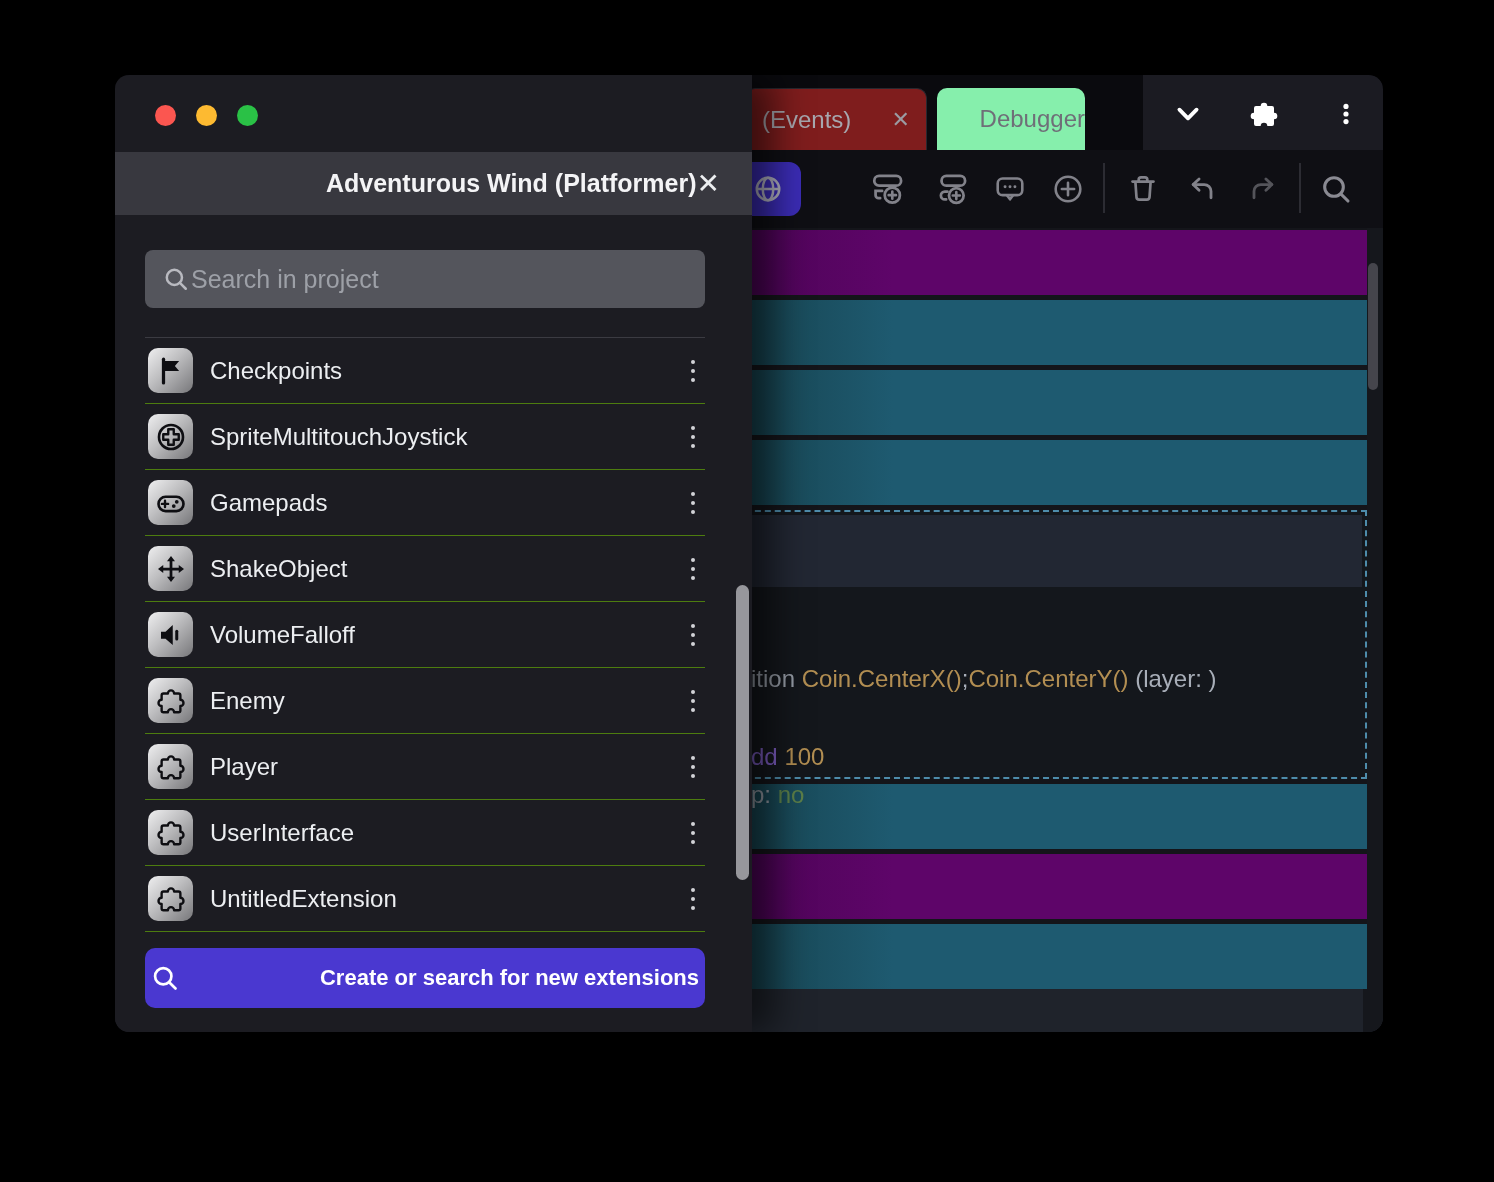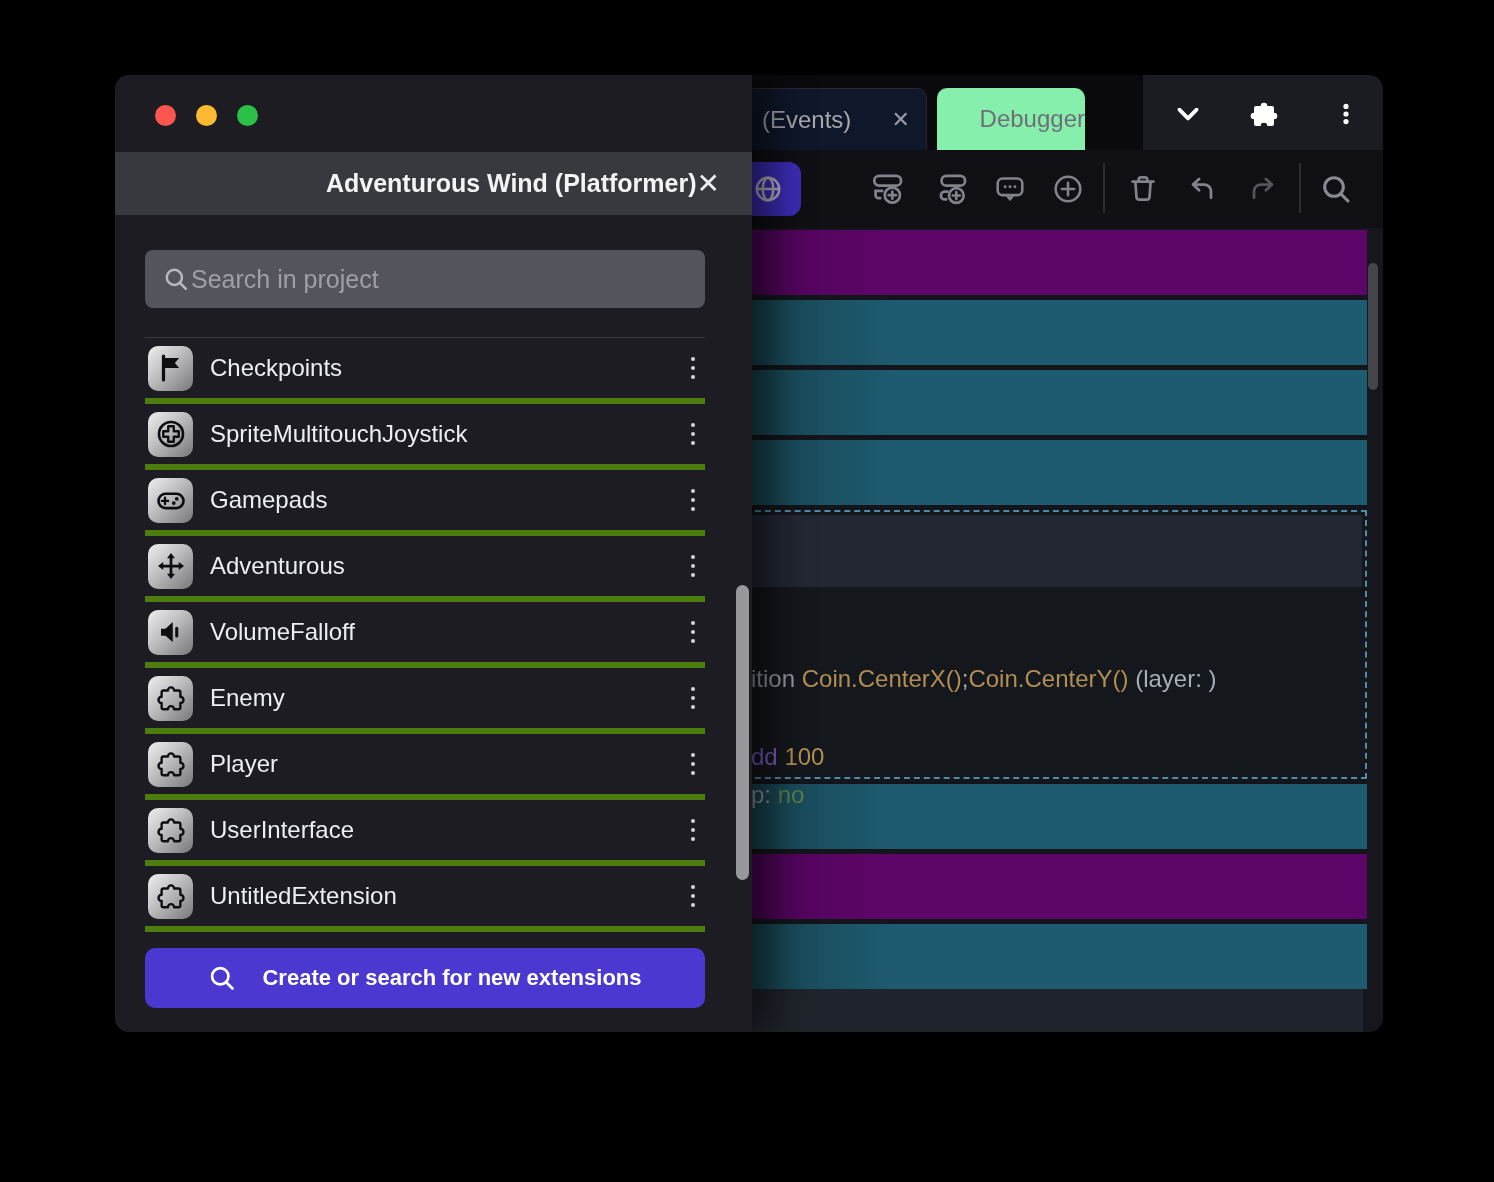--- a/index.html
+++ b/index.html
@@ -2,21 +2,21 @@
 <html><head>
 <meta charset="utf-8">
 <style>
   html,body{margin:0;padding:0;background:#000;}
   *{box-sizing:border-box;font-family:"Liberation Sans",sans-serif;}
   .stage{position:relative;width:1494px;height:1182px;background:#000;overflow:hidden;}
 
   
   .appwin{position:absolute;left:115px;top:75px;width:1268px;height:957px;background:#0a0a0e;border-radius:14px;overflow:hidden;}
   .tab{position:absolute;top:13px;height:62px;display:flex;align-items:center;font-size:24px;}
-  .tab-events{left:630px;width:182px;background:#0f172a;border:1px solid #28282f;border-bottom:none;border-radius:10px 10px 0 0;color:#a7a7ae;padding:0 16px;justify-content:space-between;}
+  .tab-events{left:630px;width:182px;background:#7f1d1d;border:1px solid #28282f;border-bottom:none;border-radius:10px 10px 0 0;color:#a7a7ae;padding:0 16px;justify-content:space-between;}
   .tab-debugger{left:822px;width:148px;background:#86efac;border-radius:10px 10px 0 0;color:#6f6f78;justify-content:flex-end;}
   .tab-close{color:#9b9ba2;font-size:22px;cursor:pointer;}
   .topright{position:absolute;right:0;top:0;width:240px;height:75px;background:#1b1b22;border-radius:0 14px 0 0;}
   .topright .ic{position:absolute;top:22px;width:34px;height:34px;display:flex;align-items:center;justify-content:center;}
   .toolbar{position:absolute;left:0;top:75px;width:100%;height:78px;background:#0f0f14;}
   .globe-btn{position:absolute;left:620px;top:12px;width:66px;height:54px;border-radius:12px;background:#3b2cb5;display:flex;align-items:center;justify-content:center;color:#b4b4c4;}
   .tbic{position:absolute;top:13px;width:52px;height:52px;display:flex;align-items:center;justify-content:center;color:#82828a;}
   .tbic.dim{color:#54545a;}
   .tbdiv{position:absolute;top:13px;width:2px;height:50px;background:#2c2c33;}
   .sheet{position:absolute;left:0;top:153px;width:100%;height:804px;background:#1f232b;border-radius:0 0 14px 14px;}
@@ -37,26 +37,26 @@
   .lights{position:absolute;left:40px;top:30px;display:flex;gap:20px;}
   .light{width:21px;height:21px;border-radius:50%;}
   .l-red{background:#fb5650;}.l-yellow{background:#fdba31;}.l-green{background:#2ac146;}
   .mhead{position:absolute;left:0;top:77px;width:100%;height:63px;background:#38383f;display:flex;align-items:center;justify-content:flex-end;padding:0 32px;}
   .mtitle{color:#f4f4f6;font-size:25px;font-weight:bold;}
   .mclose{color:#eceef0;font-size:28px;cursor:pointer;line-height:1;}
   .searchbox{position:absolute;left:30px;top:175px;width:560px;height:58px;background:#54555c;border-radius:8px;display:flex;align-items:center;padding:0 18px;color:#b9bac0;}
   .searchbox input{background:transparent;border:none;outline:none;font-size:25px;color:#dcdce0;width:460px;}
   .searchbox input::placeholder{color:#9da0a7;}
   .plist{position:absolute;left:30px;top:262px;width:560px;border-top:1px solid #3b3b42;}
-  .prow{height:66px;display:flex;align-items:center;border-bottom:6px solid #4d7c0f;justify-content:center;}
+  .prow{height:66px;display:flex;align-items:center;border-bottom:1px solid #4d7c0f;justify-content:center;}
   .tile{width:45px;height:45px;border-radius:10px;background:linear-gradient(135deg,#efeff0 0%,#bdbdbf 45%,#77777a 100%);display:flex;align-items:center;justify-content:center;color:#0e0e12;margin-left:3px;}
   .plabel{color:#eceef1;font-size:24px;margin-left:17px;flex:1;}
   .kebab{display:flex;flex-direction:column;gap:5px;padding:6px 10px;cursor:pointer;}
   .kebab i{width:4px;height:4px;border-radius:50%;background:#d2d3d7;}
-  .cta{position:absolute;left:30px;top:873px;width:560px;height:60px;border:none;border-radius:10px;background:#4a38d0;color:#fff;display:flex;align-items:center;justify-content:center;gap:26px;font-size:22px;font-weight:bold;cursor:pointer;}
+  .cta{position:absolute;left:30px;top:873px;width:560px;height:60px;border:none;border-radius:10px;background:#4a38d0;color:#fff;display:flex;align-items:center;justify-content:space-between;gap:26px;font-size:22px;font-weight:bold;cursor:pointer;}
   .modal-scrollbar{position:absolute;right:3px;top:510px;width:13px;height:295px;background:#97979c;border-radius:7px;}
   .hidden-defs{position:absolute;width:0;height:0;overflow:hidden;}
 </style>
 </head>
 <body>
 
 <svg class="hidden-defs" xmlns="http://www.w3.org/2000/svg">
   <symbol id="flag-icon" viewBox="0 0 24 24">
     <path d="M6 2.5v19" stroke="currentColor" stroke-width="2.6" stroke-linecap="round" fill="none"></path>
     <path d="M6 4h12.5l-3.4 4 3.4 4H6z" fill="currentColor"></path>
@@ -326,21 +326,21 @@
             <i></i>
           </span>
         </div>
 
         <div class="prow">
           <span class="tile">
             <svg width="30" height="30">
               <use href="#move-icon"></use>
             </svg>
           </span>
-          <span class="plabel">Adventurous</span>
+          <span class="plabel">ShakeObject</span>
           <span class="kebab">
             <i></i>
             <i></i>
             <i></i>
           </span>
         </div>
 
         <div class="prow">
           <span class="tile">
             <svg width="30" height="30">

